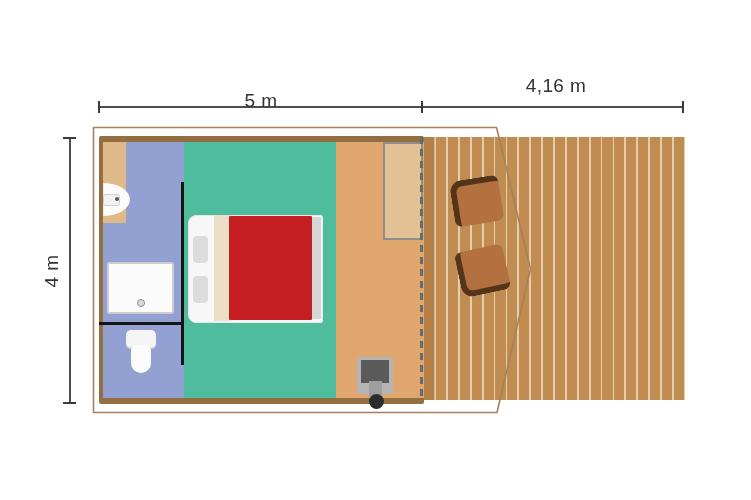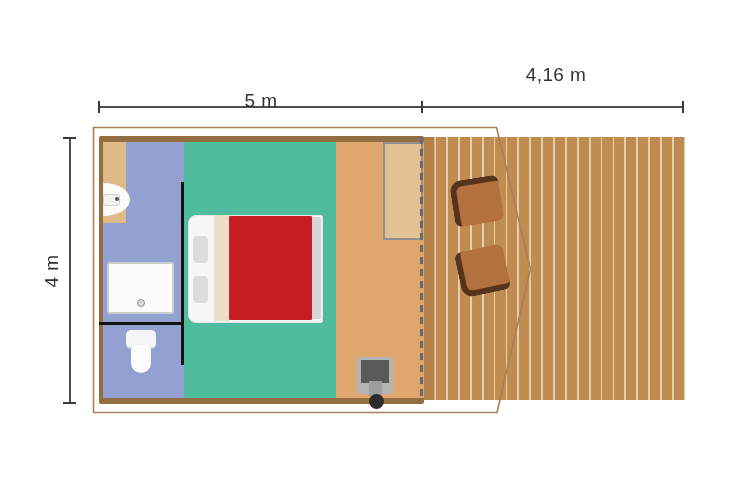--- a/index.html
+++ b/index.html
@@ -78,21 +78,21 @@
 </head>
 <body>
 
 <div class="stage">
 
   <div class="dim-line-h" style="left:99px;top:106px;width:584px;"></div>
   <div class="dim-tick-v" style="left:98px;top:101px;"></div>
   <div class="dim-tick-v" style="left:421px;top:101px;"></div>
   <div class="dim-tick-v" style="left:682px;top:101px;"></div>
   <div class="dim-label" style="left:211px;top:90px;width:100px;">5 m</div>
-  <div class="dim-label" style="left:506px;top:64px;width:100px;">4,16 m</div>
+  <div class="dim-label" style="left:506px;top:75px;width:100px;">4,16 m</div>
 
   <div class="dim-line-v" style="left:69px;top:138px;height:266px;"></div>
   <div class="dim-tick-h" style="left:63px;top:137px;"></div>
   <div class="dim-tick-h" style="left:63px;top:402px;"></div>
   <div class="dim-label rot" style="left:22px;top:260px;width:60px;">4 m</div>
 
   <div class="deck"></div>
   <div class="deck-first-plank"></div>
   <div class="chair c1"></div>
   <div class="chair c2"></div>

